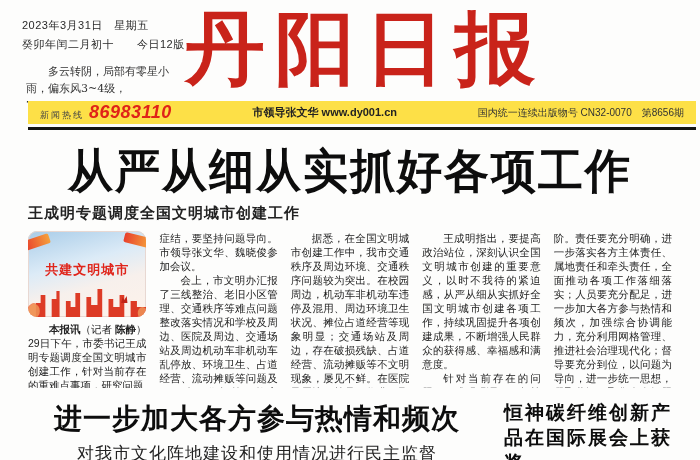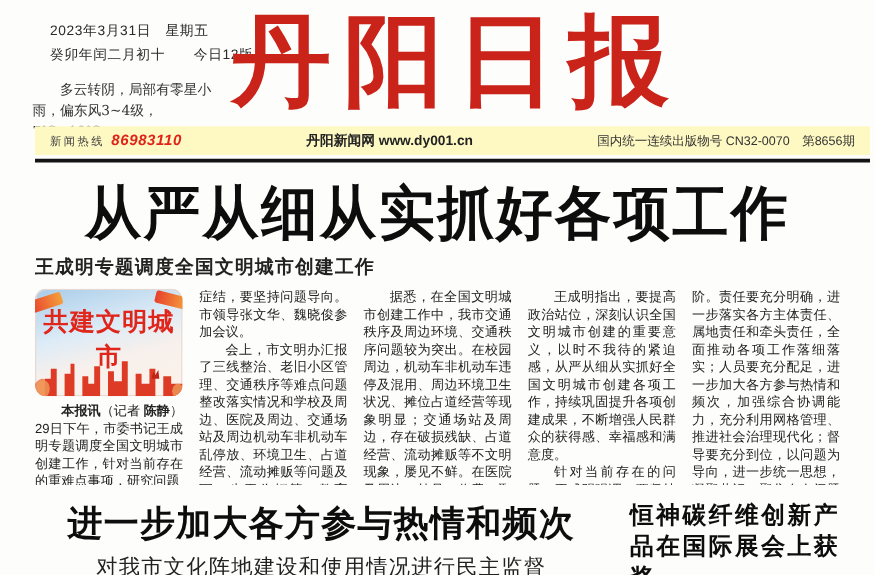--- a/index.html
+++ b/index.html
@@ -2,52 +2,52 @@
 <html lang="zh"><head>
 <meta charset="utf-8">
 <style>
   * { margin:0; padding:0; box-sizing:border-box; }
   html,body { width:700px; height:460px; overflow:hidden; background:#ffffff; }
   body { font-family:"Liberation Sans", sans-serif; color:#1a1a1a; }
   .page { position:relative; width:700px; height:460px; background:#fdfdfc; overflow:hidden; }
 
   
   .header { position:relative; height:130px; }
-  .date-block { position:absolute; left:40px; top:16px; font-size:11px; line-height:1.75; color:#2a2a2a; letter-spacing:.5px; }
+  .date-block { position:absolute; left:22px; top:16px; font-size:11px; line-height:1.75; color:#2a2a2a; letter-spacing:.5px; }
   .weather { position:absolute; left:26px; top:63px; width:155px; font-size:11px; line-height:1.55;
              font-family:"DejaVu Serif", serif; color:#333; text-indent:2em; }
   .masthead { position:absolute; left:150px; width:430px; top:-6px; height:108px;
               font-family:"DejaVu Serif", serif; font-weight:bold; font-size:80px; line-height:108px;
               color:#c9231a; text-align:center; letter-spacing:10px; white-space:nowrap; }
-  .hotline-bar { position:absolute; left:28px; right:4px; top:101px; height:23px; background:#fef9c3;
+  .hotline-bar { position:absolute; left:28px; right:4px; top:101px; height:23px; background:#fde047;
                  display:flex; align-items:center; justify-content:space-between; padding:0 12px; }
   .hotline { display:flex; align-items:baseline; gap:5px; }
   .hotline-label { font-size:9px; color:#444; letter-spacing:2px; }
-  .hotline-number { font-size:12px; font-weight:800; font-style:italic; color:#e02318; letter-spacing:.5px; }
+  .hotline-number { font-size:18px; font-weight:800; font-style:italic; color:#e02318; letter-spacing:.5px; }
   .website { font-size:11px; font-weight:700; color:#222; }
   .pubno, .publisher { font-size:10px; color:#333; }
   .header-rule { position:absolute; left:28px; right:4px; top:127px; height:3px; background:#141414; }
 
   
   .lead { padding:0 28px; }
   .lead h1 { margin-top:11px; text-align:center; font-size:45px; font-weight:900; color:#0d0d0d;
              letter-spacing:2px; white-space:nowrap; transform:scaleY(1.04); }
   .lead-sub { font-size:15px; font-weight:600; color:#222; margin-top:3px; letter-spacing:1px; }
   .lead-cols { display:flex; gap:13px; margin-top:8px; height:157px; overflow:hidden;
                font-size:10.5px; line-height:14px; text-align:justify; color:#222; }
   .lead-cols .col { flex:1 1 0; }
   p { margin:0; }
   .indent { text-indent:2em; }
 
   
   .banner { position:relative; height:86px; border-radius:9px; overflow:hidden; margin-bottom:5px;
             background:linear-gradient(165deg,#a8cce8 0%,#dcebf7 38%,#f7f0ec 62%,#fdf2ea 100%);
             box-shadow:0 0 0 1px #e8d8d2 inset; }
-  .banner-text { position:relative; z-index:2; text-align:center; margin-top:13px;
-                 font-weight:800; font-size:20px; line-height:1.4; color:#e0251b; letter-spacing:1px; }
+  .banner-text { position:relative; z-index:2; text-align:center; margin-top:30px;
+                 font-weight:800; font-size:13px; line-height:1.4; color:#e0251b; letter-spacing:1px; }
   .skyline { position:absolute; left:0; bottom:0; width:100%; height:40px; z-index:1; }
   .ribbon { position:absolute; width:26px; height:10px; background:linear-gradient(90deg,#e8402c,#f5a03c); z-index:3; }
   .ribbon.rl { left:-4px; top:6px; transform:rotate(-18deg); border-radius:2px; }
   .ribbon.rr { right:-4px; top:4px; transform:rotate(14deg); border-radius:2px; }
 
   
   .bottom { display:flex; gap:18px; margin:12px 28px 0; }
   .cppcc { flex:1 1 auto; min-width:0; }
   .cppcc h2 { text-align:center; font-size:28px; font-weight:900; color:#0d0d0d; letter-spacing:1px; white-space:nowrap; }
   .cppcc-sub { text-align:center; font-size:17px; font-weight:400; color:#222; margin-top:4px; letter-spacing:1px; }
@@ -65,21 +65,21 @@
       <div>2023年3月31日　星期五</div>
       <div>癸卯年闰二月初十　　今日12版</div>
     </div>
     <div class="weather">多云转阴，局部有零星小雨，偏东风3~4级，7℃~18℃。</div>
     <div class="masthead">丹阳日报</div>
     <div class="hotline-bar">
       <div class="hotline">
         <span class="hotline-label">新闻热线</span>
         <span class="hotline-number">86983110</span>
       </div>
-      <div class="website">丹阳新闻网 www.dy001.cn</div>
+      <div class="website">市领导张文华 www.dy001.cn</div>
       <div class="pubno">国内统一连续出版物号 CN32-0070　第8656期</div>
     </div>
     <div class="header-rule"></div>
   </header>
 
   <section class="lead">
     <h1>从严从细从实抓好各项工作</h1>
     <div class="lead-sub">王成明专题调度全国文明城市创建工作</div>
 
     <div class="lead-cols">

